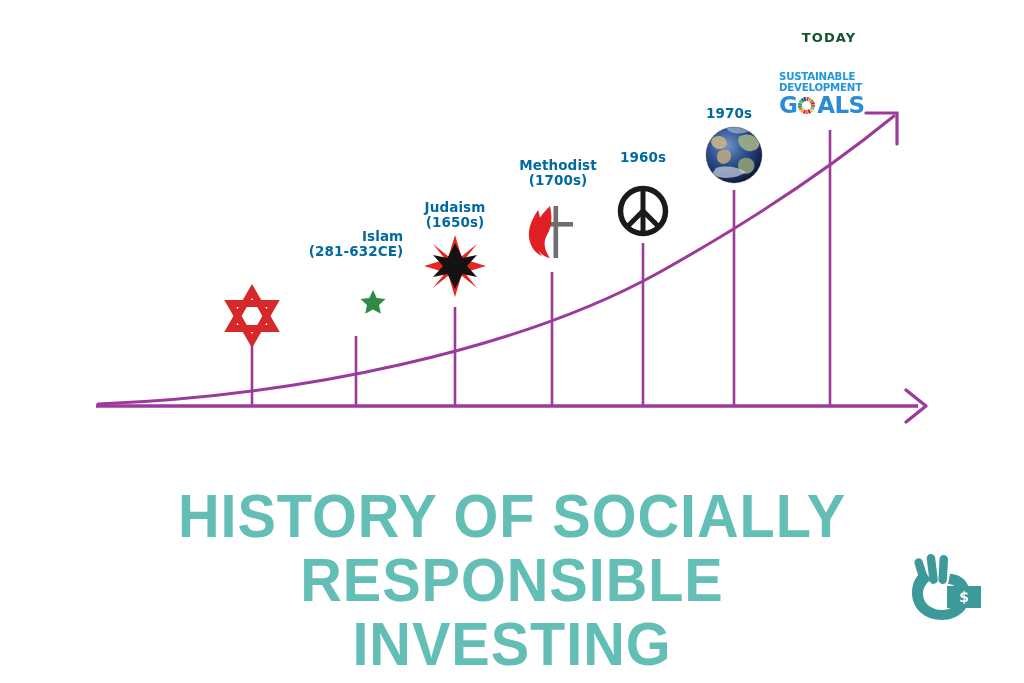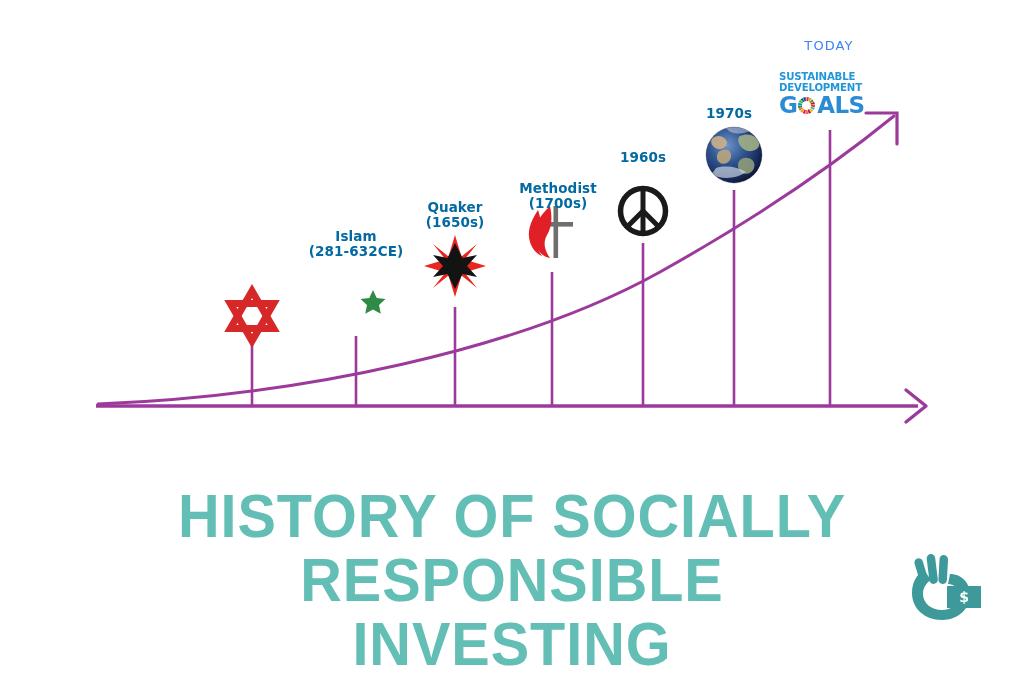--- a/index.html
+++ b/index.html
@@ -24,24 +24,24 @@
     line-height:15px;
     letter-spacing:.1px;
     text-align:center;
     white-space:nowrap;
     transform:translateX(-50%);
   }
   .milestone-label .l2{display:block;}
 
   
   #today-label{
-    position:absolute;left:829px;top:38px;transform:translateX(-50%);
-    color:#3b82f6;
-    font-family:"DejaVu Sans","Liberation Sans",sans-serif;
-    font-weight:400;font-size:13px;letter-spacing:1.1px;white-space:nowrap;
+    position:absolute;left:829px;top:30px;transform:translateX(-50%);
+    color:#14532d;
+    font-family:"DejaVu Sans","Liberation Sans",sans-serif;
+    font-weight:700;font-size:13px;letter-spacing:1.1px;white-space:nowrap;
   }
 
   
   #sdg-logo{position:absolute;left:829px;top:72px;transform:translateX(-50%);width:100px;}
   #sdg-logo .sdg-line{
     font-family:"DejaVu Sans","Liberation Sans",sans-serif;
     font-weight:700;color:#2196d9;
     font-size:10.2px;letter-spacing:-.2px;line-height:10.5px;
     text-align:left;white-space:nowrap;
   }
@@ -156,31 +156,31 @@
         <path fill="#8d9c79" d="M 744,158 c 7,-1 12,4 10,10 c -2,6 -10,8 -14,3 c -4,-5 -2,-12 4,-13 Z"></path>
         <path fill="#e8eef5" opacity=".65" d="M 716,168 c 10,-3 22,-1 30,4 c -9,7 -26,8 -34,2 Z"></path>
         <path fill="#dfe8f2" opacity=".5" d="M 726,128 c 9,-4 19,-3 26,2 c -9,5 -21,5 -26,-2 Z"></path>
       </g>
       <circle cx="734" cy="155" r="28" fill="none" stroke="#0a1330" stroke-opacity=".25" stroke-width="1"></circle>
     </g>
 
   </svg>
 
 
-  <div class="milestone-label" style="left:356px;top:229px;">
+  <div class="milestone-label" style="left:356px;top:229px;text-align:right;">
     <span>Islam</span>
     <span class="l2">(281-632CE)</span>
   </div>
 
   <div class="milestone-label" style="left:455px;top:200px;">
-    <span>Quaker</span>
+    <span>Judaism</span>
     <span class="l2">(1650s)</span>
   </div>
 
-  <div class="milestone-label" style="left:558px;top:181px;">
+  <div class="milestone-label" style="left:558px;top:158px;">
     <span>Methodist</span>
     <span class="l2">(1700s)</span>
   </div>
 
   <div class="milestone-label" style="left:643px;top:150px;">
     <span>1960s</span>
   </div>
 
   <div class="milestone-label" style="left:729px;top:106px;">
     <span>1970s</span>

